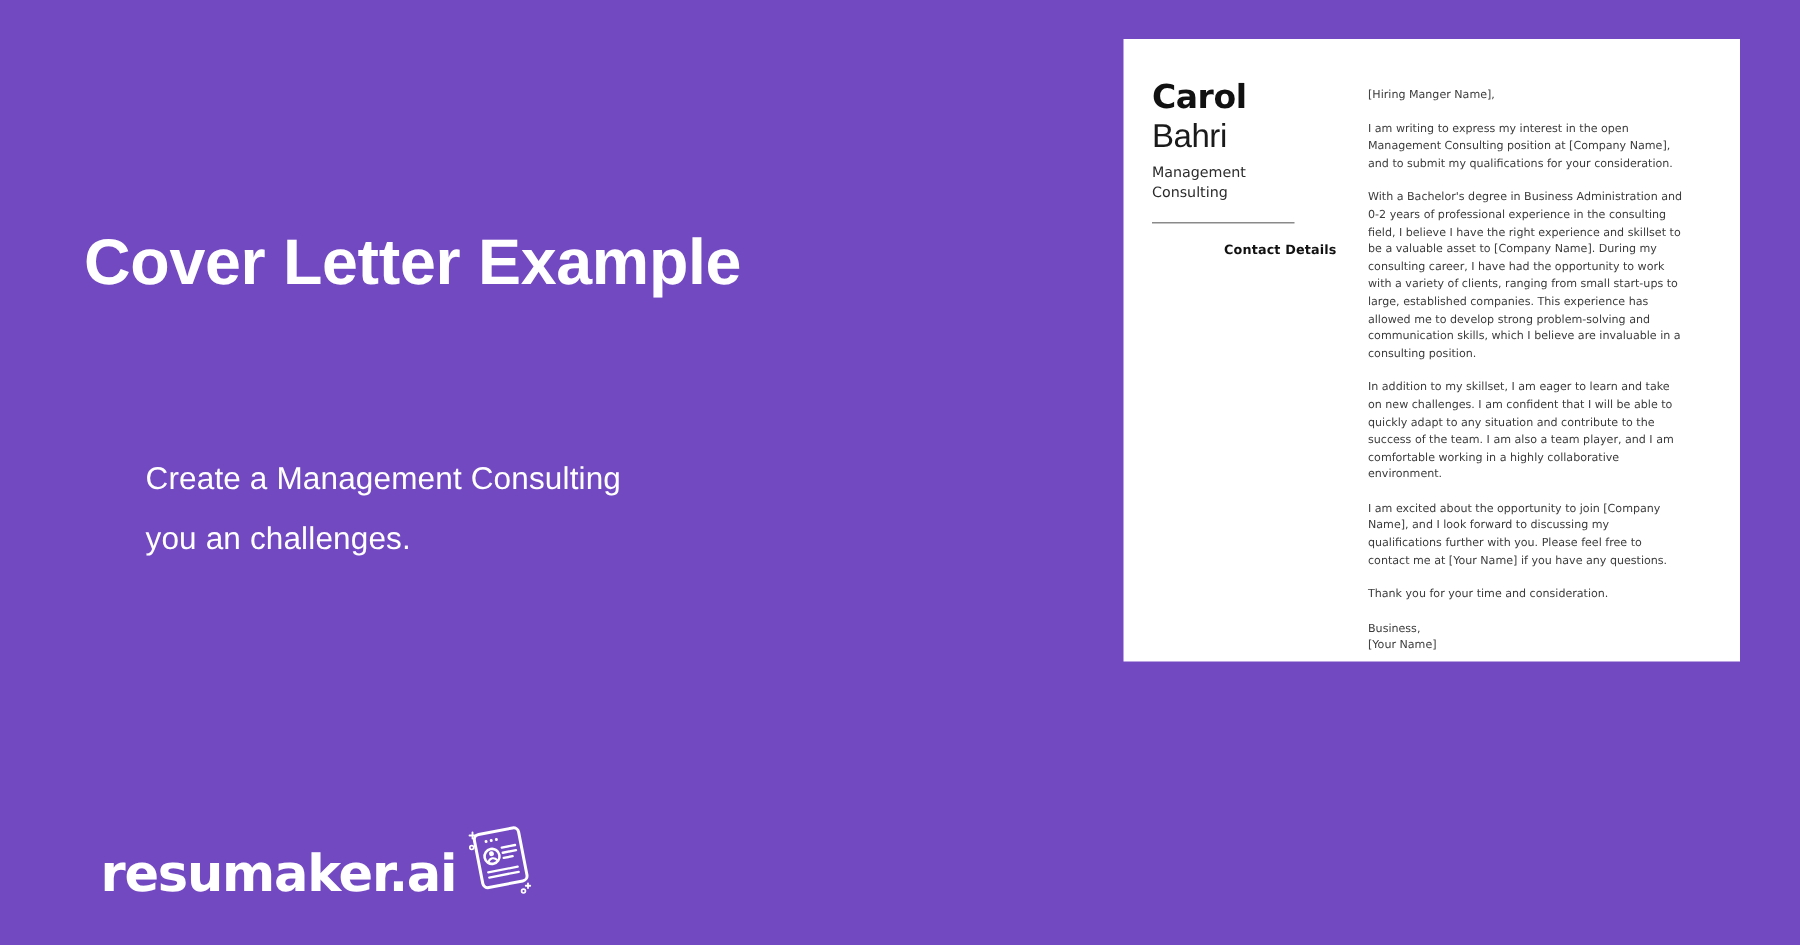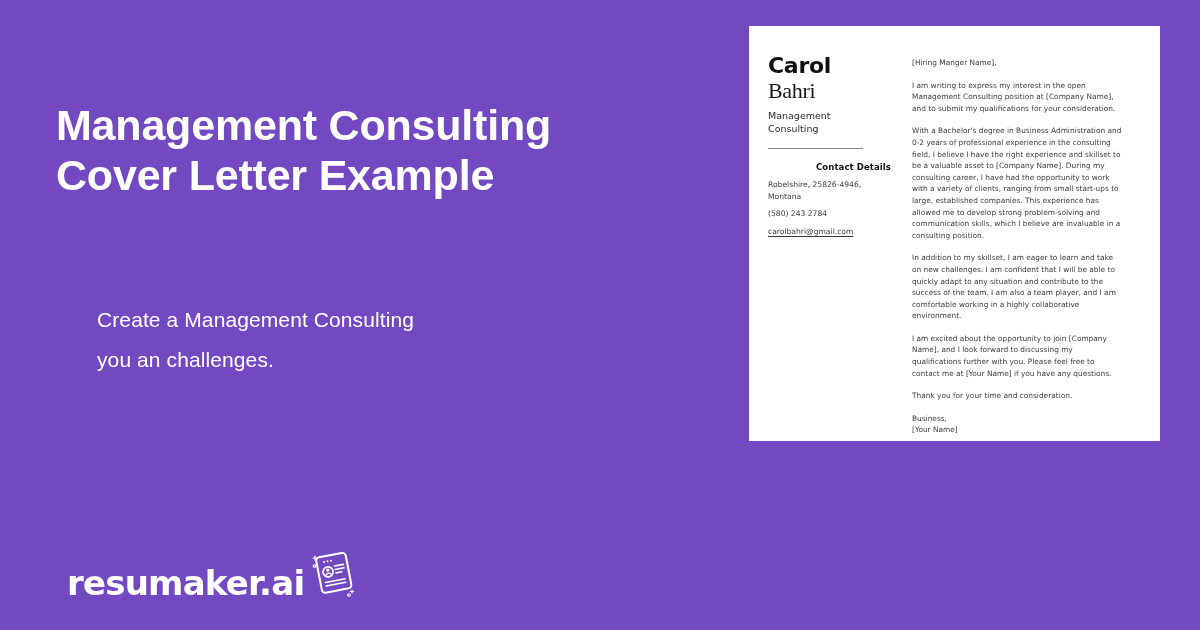--- a/index.html
+++ b/index.html
@@ -111,21 +111,21 @@
   .name-first {
     font-family: "DejaVu Sans", sans-serif;
     font-size: 22px;
     font-weight: bold;
     color: #111111;
     line-height: 24px;
     letter-spacing: -0.3px;
   }
 
   .name-last {
-    font-family: Liberation Serif, serif;
+    font-family: Liberation Sans, sans-serif;
     font-size: 22px;
     font-weight: normal;
     color: #1a1a1a;
     line-height: 24px;
     letter-spacing: -0.3px;
     margin-top: 1px;
   }
 
   .job-title {
     margin-top: 7px;
@@ -201,21 +201,21 @@
   }
 
   .sign-off .so-line { display: block; }
 </style>
 </head>
 <body>
 
 <div class="promo">
 
   <div class="promo-title">
-    <span>Management Consulting</span><br>
+    <br>
     <span>Cover Letter Example</span>
   </div>
 
   <div class="promo-subtitle">
     <span class="sub-line">Create a Management Consulting</span>
     <span class="sub-line">you an challenges.</span>
   </div>
 
   <div class="logo">
     <span class="logo-wordmark">resumaker.ai</span>
@@ -256,28 +256,20 @@
 
     <div class="job-title">
       <span class="jt-line">Management</span>
       <span class="jt-line">Consulting</span>
     </div>
 
     <div class="divider"></div>
 
     <div class="contact-heading">Contact Details</div>
 
-    <ul class="contact-list">
-      <li class="contact-item">
-        <span>Robelshire, 25826-4946,</span><br>
-        <span>Montana</span>
-      </li>
-      <li class="contact-item">(580) 243 2784</li>
-      <li class="contact-item email">carolbahri@gmail.com</li>
-    </ul>
   </div>
 
   <div class="doc-right">
     <div class="letter-salutation">[Hiring Manger Name],</div>
     <p class="letter-para">I am writing to express my interest in the open Management Consulting position at [Company Name], and to submit my qualifications for your consideration.</p>
     <p class="letter-para">With a Bachelor's degree in Business Administration and 0-2 years of professional experience in the consulting field, I believe I have the right experience and skillset to be a valuable asset to [Company Name]. During my consulting career, I have had the opportunity to work with a variety of clients, ranging from small start-ups to large, established companies. This experience has allowed me to develop strong problem-solving and communication skills, which I believe are invaluable in a consulting position.</p>
     <p class="letter-para">In addition to my skillset, I am eager to learn and take on new challenges. I am confident that I will be able to quickly adapt to any situation and contribute to the success of the team. I am also a team player, and I am comfortable working in a highly collaborative environment.</p>
     <p class="letter-para">I am excited about the opportunity to join [Company Name], and I look forward to discussing my qualifications further with you. Please feel free to contact me at [Your Name] if you have any questions.</p>
     <p class="letter-para">Thank you for your time and consideration.</p>
     <div class="sign-off">

